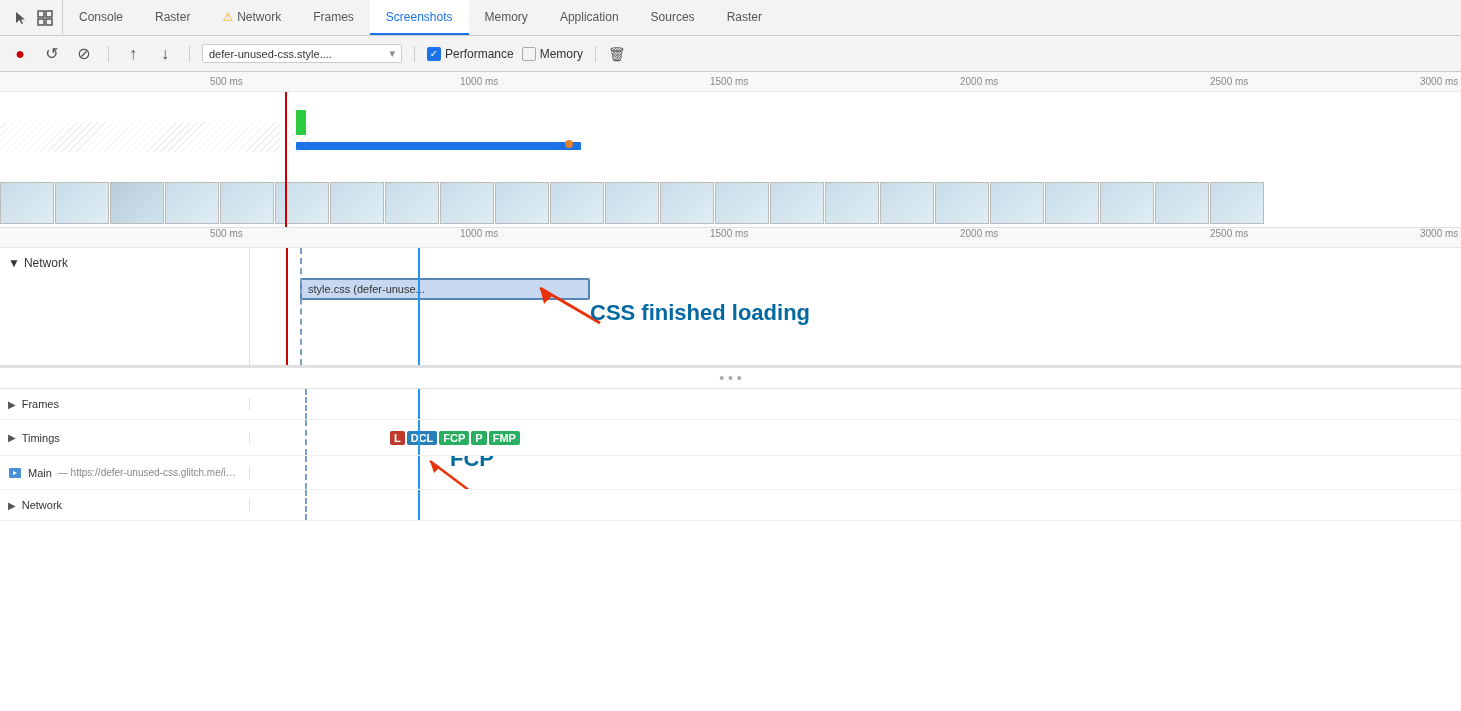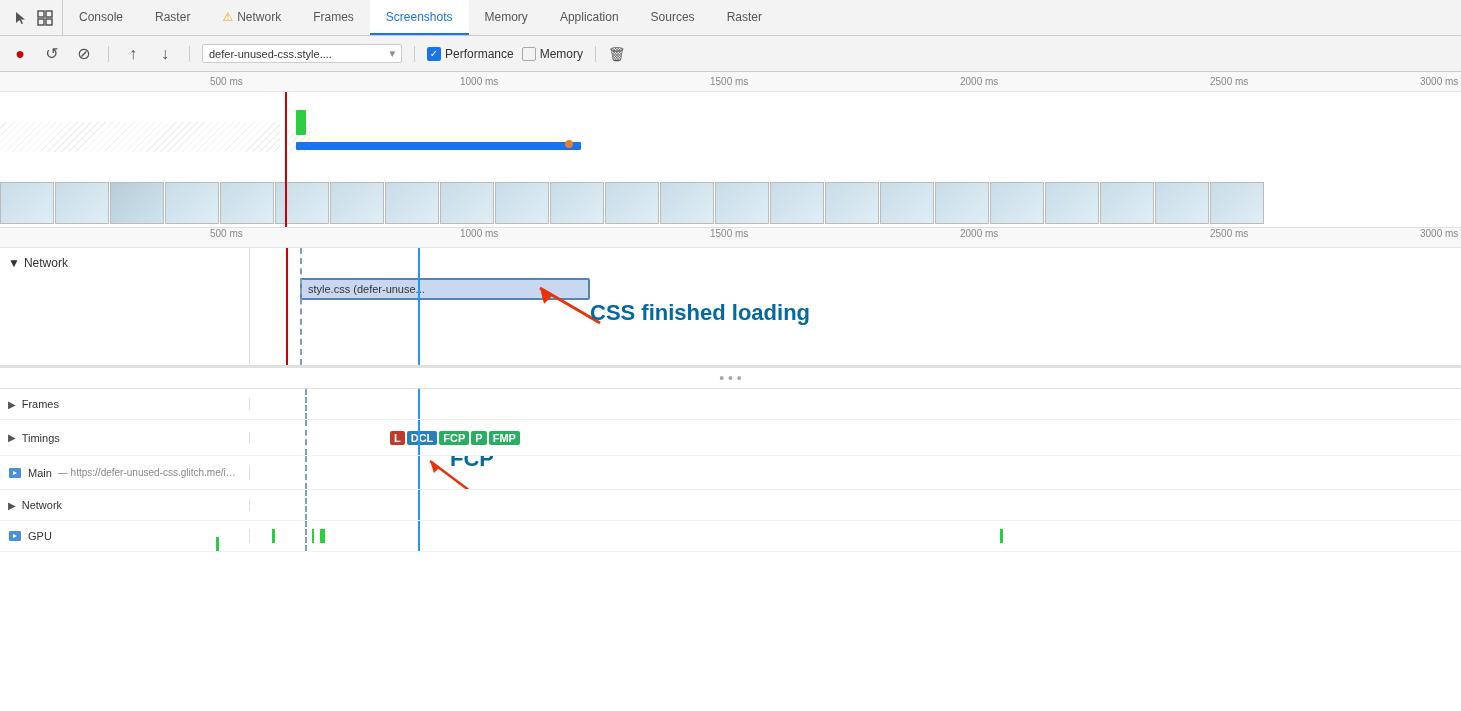--- a/index.html
+++ b/index.html
@@ -543,36 +543,16 @@
         <div class="track-label">
           <span class="track-label-triangle">▶</span>
           <span>Network</span>
         </div>
         <div class="track-content" style="position:relative;">
           <div class="dashed-v-line" style="left:55px;"></div>
           <div class="blue-cursor-line" style="left:168px;"></div>
         </div>
       </div>
 
-      <div class="track-row">
-        <div class="track-label" style="position:relative;">
-          <svg width="14" height="14" viewBox="0 0 14 14" style="margin-right:2px; flex-shrink:0;">
-            <rect x="1" y="2" width="12" height="10" rx="1" fill="#4a90d9"></rect>
-            <polygon points="5,5 9,7 5,9" fill="white"></polygon>
-          </svg>
-          <span>GPU</span>
-
-          <div class="gpu-tick" style="position:absolute; right:30px; top:8px; background:#2ecc40; width:3px; height:14px;"></div>
-        </div>
-        <div class="track-content" style="position:relative; height:30px;">
-          <div class="dashed-v-line" style="left:55px;"></div>
-          <div class="blue-cursor-line" style="left:168px;"></div>
-
-          <div class="gpu-tick" style="left:22px; top:8px;"></div>
-          <div class="gpu-tick" style="left:62px; top:8px; width:2px;"></div>
-          <div class="gpu-tick" style="left:70px; top:8px; width:5px;"></div>
-          <div class="gpu-tick" style="left:750px; top:8px;"></div>
-        </div>
-      </div>
 
     </div>
   </div>
 </div>
 
 </body></html>

